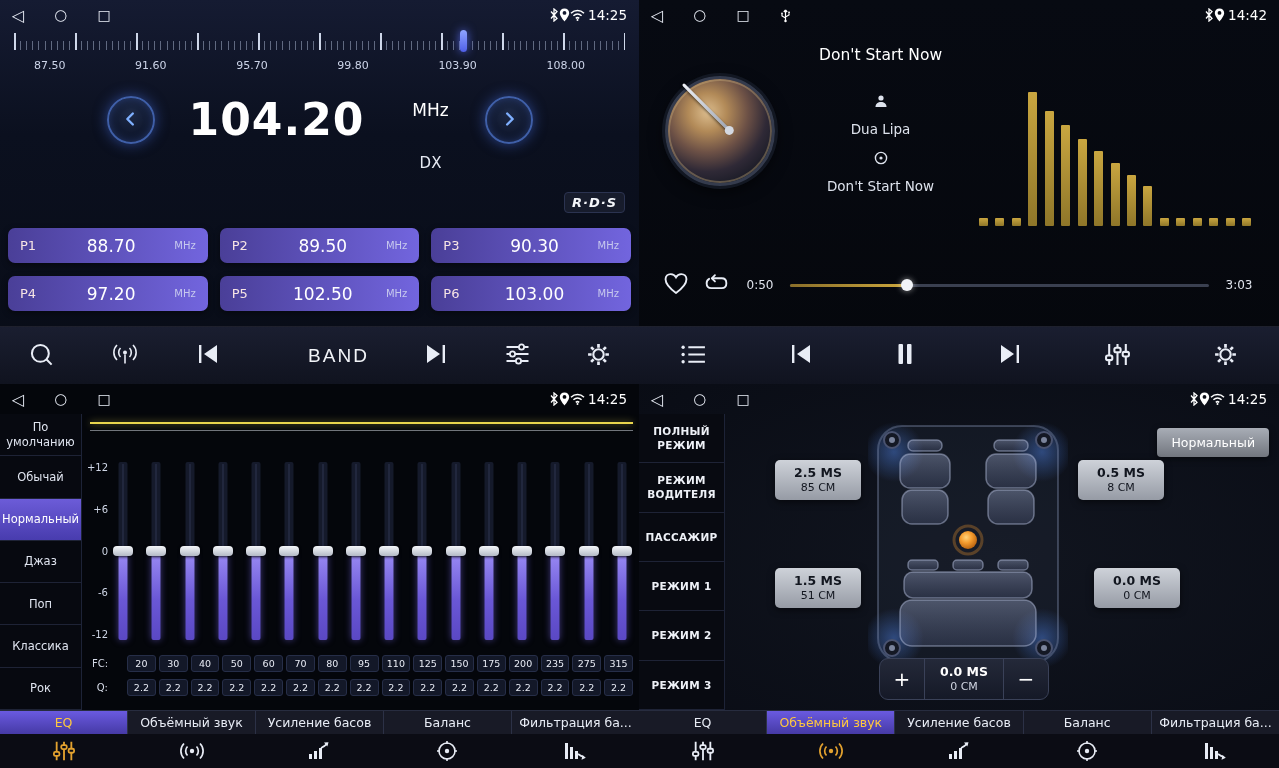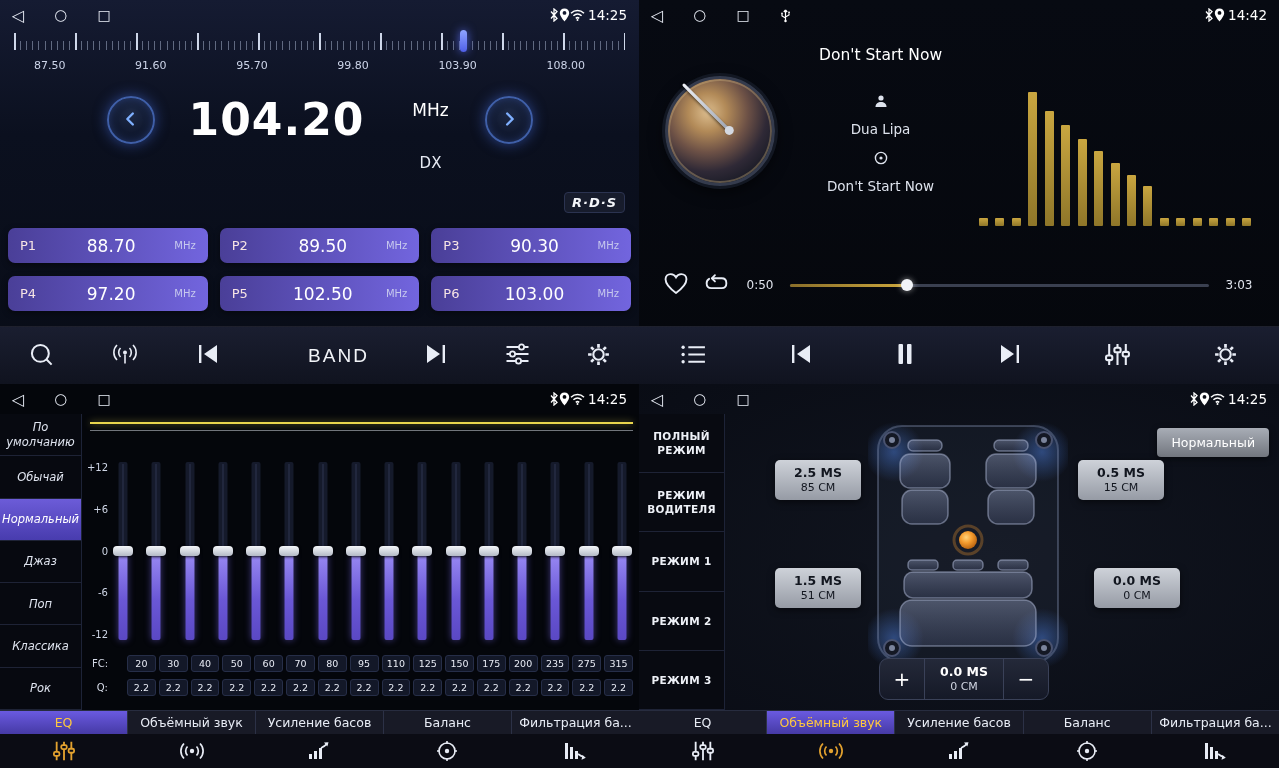--- a/index.html
+++ b/index.html
@@ -90,21 +90,21 @@
     background:linear-gradient(90deg,#8a6f2a,#cca73d); }
   .thumb { position:absolute; top:1px; width:12px; height:12px; border-radius:50%;
     background:#f2f4f8; box-shadow:0 0 6px rgba(255,255,255,.55); }
 
   
   .q-eq { background:#04060b; }
   .eq-sidebar { position:absolute; left:0; top:30px; bottom:58px; width:82px; background:#070910;
     border-right:1px solid #1d2337; display:flex; flex-direction:column; }
   .eq-side-item { flex:1; display:flex; align-items:center; justify-content:center; text-align:center;
     font-size:11.5px; color:#dfe4ef; border-bottom:1px solid #1e2336; padding:2px 5px; line-height:1.25;
-    background:none; border-left:none; border-right:none; border-top:none; font-family:inherit;font-style:italic; }
+    background:none; border-left:none; border-right:none; border-top:none; font-family:inherit; }
   .eq-side-item.active { background:linear-gradient(180deg,#6c5cd8 0%, #483cae 100%); color:#fff; }
   .eq-main { position:absolute; left:82px; right:0; top:30px; bottom:58px; }
   .eq-curve-y { position:absolute; top:8px; left:8px; right:6px; height:2px; background:#e9d54d;
     box-shadow:0 0 7px rgba(233,213,77,.6); }
   .eq-curve-w { position:absolute; top:16px; left:8px; right:6px; height:1px; background:rgba(220,226,238,.5); }
   .db-scale { position:absolute; left:0; top:48px; width:26px; height:178px; display:flex;
     flex-direction:column; justify-content:space-between; align-items:flex-end;
     font-size:10px; color:#cfd6e6; }
   .eq-sliders { position:absolute; left:30px; right:6px; top:48px; height:178px;
     display:flex; justify-content:space-between; }
@@ -707,20 +707,21 @@
               <circle cx="7.5" cy="11" r="1" fill="#fff" stroke="none"></circle>
             </svg>
           </span>
         <span class="time">14:25</span>
       </div>
     </div>
 
     <div class="sur-sidebar">
       <button class="sur-side-item">ПОЛНЫЙ РЕЖИМ</button>
       <button class="sur-side-item">РЕЖИМ ВОДИТЕЛЯ</button>
+      <button class="sur-side-item">ПАССАЖИР</button>
       <button class="sur-side-item">РЕЖИМ 1</button>
       <button class="sur-side-item">РЕЖИМ 2</button>
       <button class="sur-side-item">РЕЖИМ 3</button>
     </div>
 
     <button class="profile-btn">Нормальный</button>
 
     <div class="car-stage">
       <svg viewBox="0 0 200 252" width="200" height="252">
         <defs>
@@ -770,21 +771,21 @@
         <circle cx="100" cy="122" r="9" fill="url(#sgBall)"></circle>
       </svg>
     </div>
 
     <div class="delay-badge pos-fl">
       <span class="delay-ms">2.5 MS</span>
       <span class="delay-cm">85 CM</span>
     </div>
     <div class="delay-badge pos-fr">
       <span class="delay-ms">0.5 MS</span>
-      <span class="delay-cm">15 CM</span>
+      <span class="delay-cm">8 CM</span>
     </div>
     <div class="delay-badge pos-rl">
       <span class="delay-ms">1.5 MS</span>
       <span class="delay-cm">51 CM</span>
     </div>
     <div class="delay-badge pos-rr">
       <span class="delay-ms">0.0 MS</span>
       <span class="delay-cm">0 CM</span>
     </div>
 

